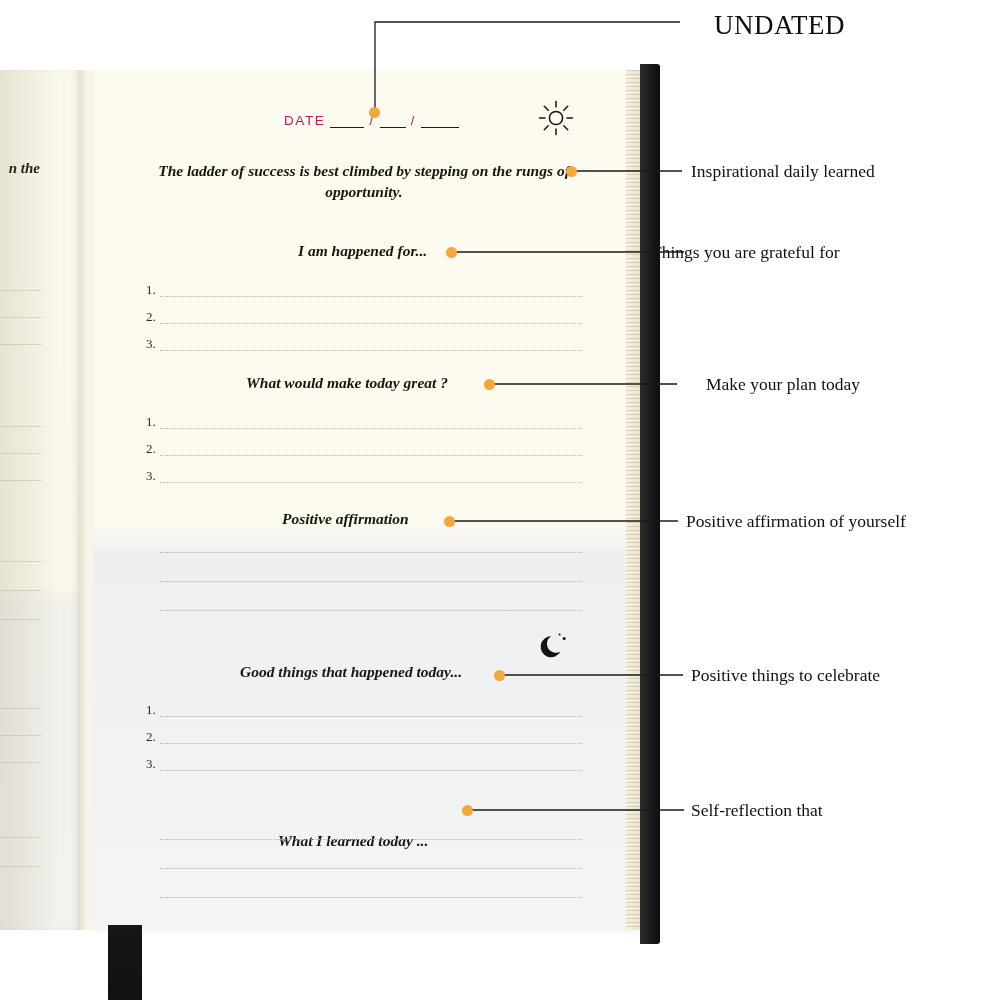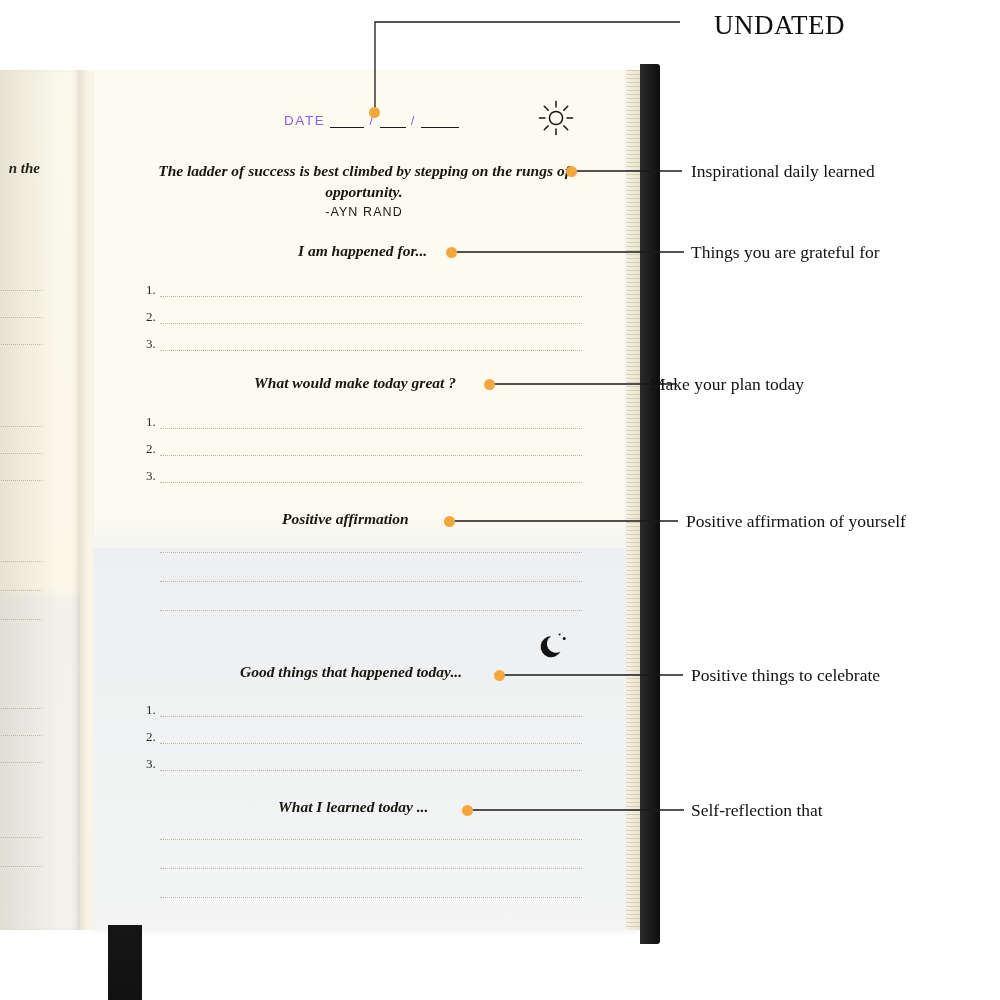--- a/index.html
+++ b/index.html
@@ -59,21 +59,21 @@
     pointer-events:none;
     background:linear-gradient(90deg, rgba(140,130,100,.18) 0px, rgba(255,255,255,0) 60px);
   }
 
   
   .content{position:absolute; left:94px; top:0; width:546px; height:860px;}
 
   .date-row{
     position:absolute; left:190px; top:42px;
     font-family:"Liberation Sans", sans-serif;
-    font-size:13.5px; letter-spacing:1.6px; color:#8b5cf6;
+    font-size:13.5px; letter-spacing:1.6px; color:#be185d;
     display:flex; align-items:flex-end; gap:5px;
   }
   .date-row .blank{display:inline-block;border-bottom:1.3px solid #1b1b1b;}
   .b1{width:34px;} .b2{width:26px;} .b3{width:38px;}
   .slash{font-size:13px;}
 
   .sun-icon{position:absolute; left:442px; top:28px;}
   .moon-icon{position:absolute; left:440px; top:556px;}
 
   .quote{
@@ -87,24 +87,24 @@
     font-family:"Liberation Sans", sans-serif;
     font-size:12.5px; letter-spacing:1.1px; color:#1b1b1b;
   }
 
   .sec-label{
     position:absolute;
     font-style:italic; font-weight:bold; font-size:15.5px; color:#17160f;
     white-space:nowrap;
   }
   .l-grateful{left:204px; top:172px;}
-  .l-great{left:160px; top:304px;font-style:italic;}
+  .l-great{left:152px; top:304px;font-style:italic;}
   .l-affirm{left:188px; top:440px;}
   .l-good{left:146px; top:593px;}
-  .l-learned{left:184px; top:728px;}
+  .l-learned{left:184px; top:762px;}
 
   .numlist{position:absolute; left:52px; width:470px;}
   .numrow{
     position:relative; height:27px;
     font-family:"Liberation Serif", serif; font-size:13px; color:#2a2a22;
   }
   .numrow .n{position:absolute; left:0; top:4px;}
   .numrow .dots{
     position:absolute; left:14px; right:34px; top:17px; height:1px;
     border-bottom:1.4px dotted #b9b5a0;
@@ -198,21 +198,20 @@
           <line x1="31" y1="20" x2="36.5" y2="20"></line>
           <line x1="8.3" y1="8.3" x2="12.2" y2="12.2"></line>
           <line x1="27.8" y1="27.8" x2="31.7" y2="31.7"></line>
           <line x1="31.7" y1="8.3" x2="27.8" y2="12.2"></line>
           <line x1="12.2" y1="27.8" x2="8.3" y2="31.7"></line>
         </g>
       </svg>
     </div>
 
     <div class="quote">The ladder of success is best climbed by stepping on the rungs of opportunity.</div>
-    <div class="quote-author">-AYN RAND</div>
 
     <div class="sec-label l-grateful">I am happened for...</div>
     <div class="numlist" style="top:208px">
       <div class="numrow">
           <span class="n">1.</span>
           <span class="dots"></span>
         </div>
       <div class="numrow">
           <span class="n">2.</span>
           <span class="dots"></span>
@@ -313,17 +312,17 @@
 
 <div class="dot" style="left:369px;top:107px"></div>
 <div class="dot" style="left:566px;top:166px"></div>
 <div class="dot" style="left:446px;top:247px"></div>
 <div class="dot" style="left:484px;top:379px"></div>
 <div class="dot" style="left:444px;top:516px"></div>
 <div class="dot" style="left:494px;top:670px"></div>
 <div class="dot" style="left:462px;top:805px"></div>
 
 <div class="ann-label" style="left:691px;top:161px">Inspirational daily learned</div>
-<div class="ann-label" style="left:691px;top:242px">Things you are grateful for</div>
-<div class="ann-label" style="left:650px;top:374px">Make your plan today</div>
+<div class="ann-label" style="left:651px;top:242px">Things you are grateful for</div>
+<div class="ann-label" style="left:706px;top:374px">Make your plan today</div>
 <div class="ann-label" style="left:686px;top:511px">Positive affirmation of yourself</div>
 <div class="ann-label" style="left:691px;top:665px">Positive things to celebrate</div>
 <div class="ann-label" style="left:691px;top:800px">Self-reflection that</div>
 
 </body></html>

